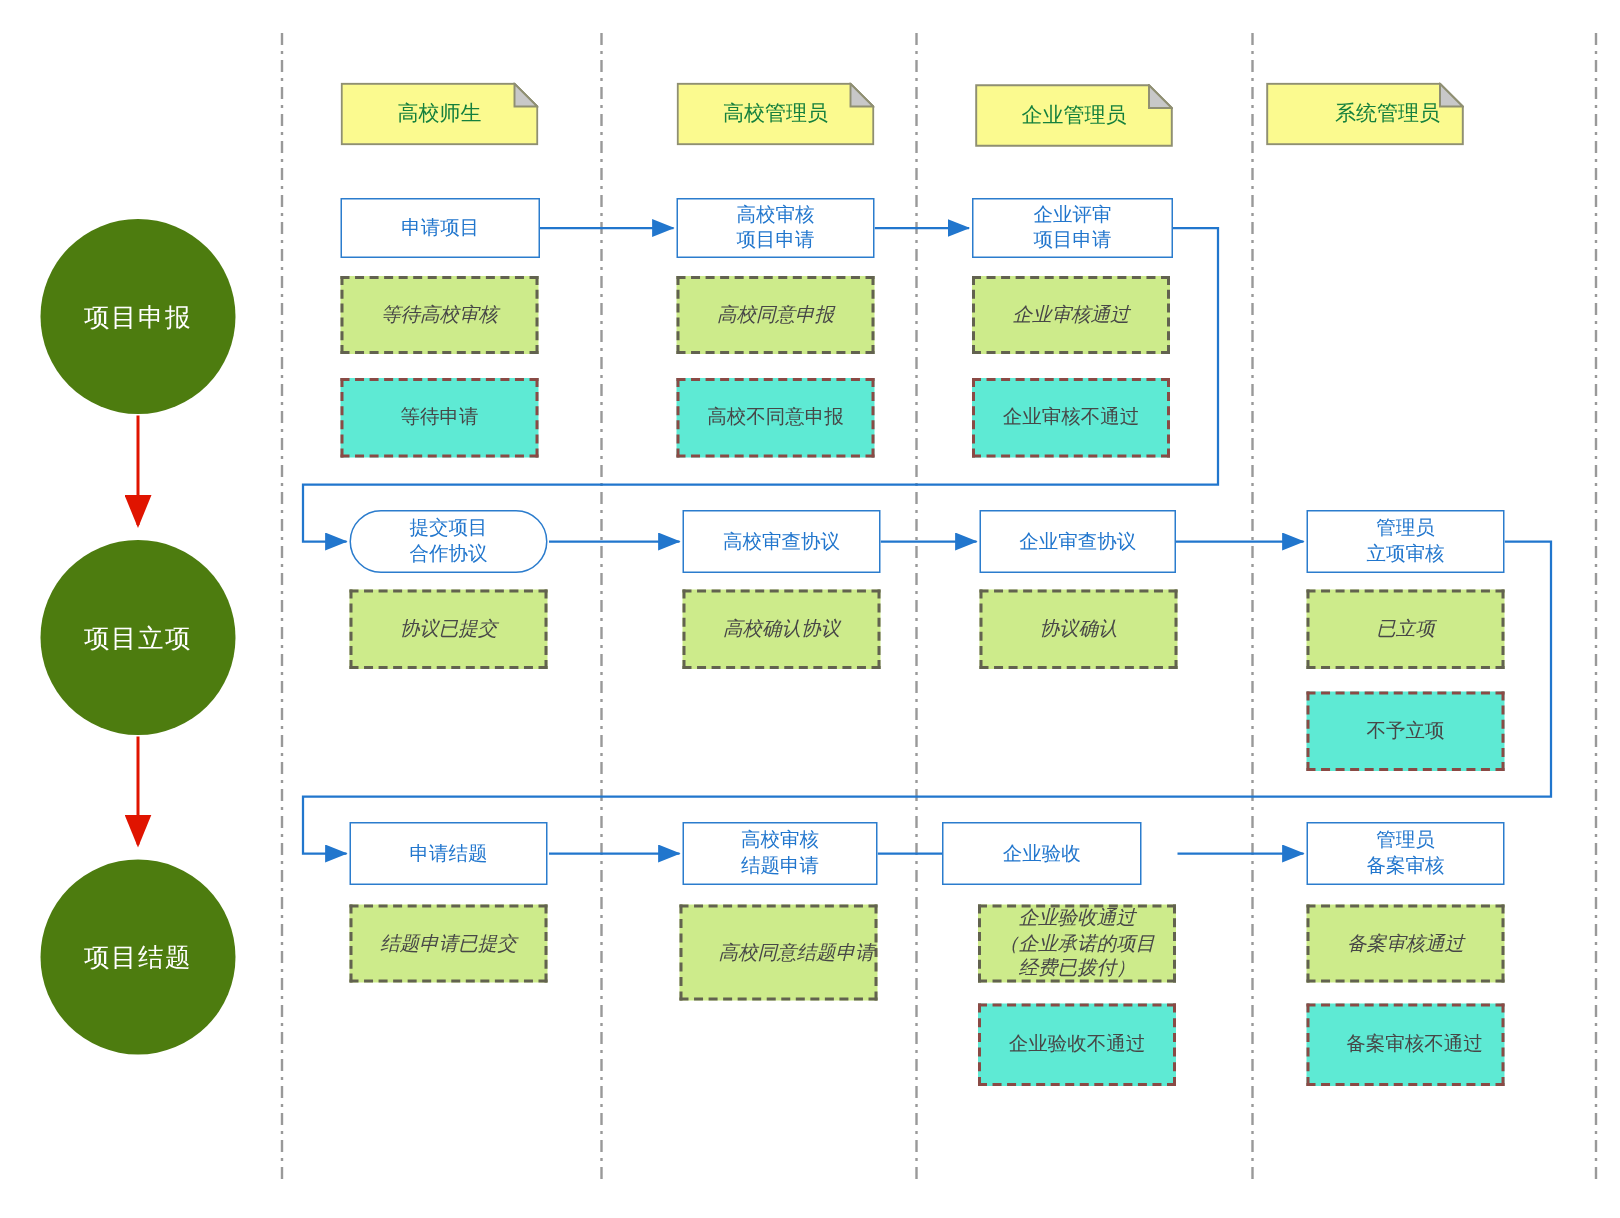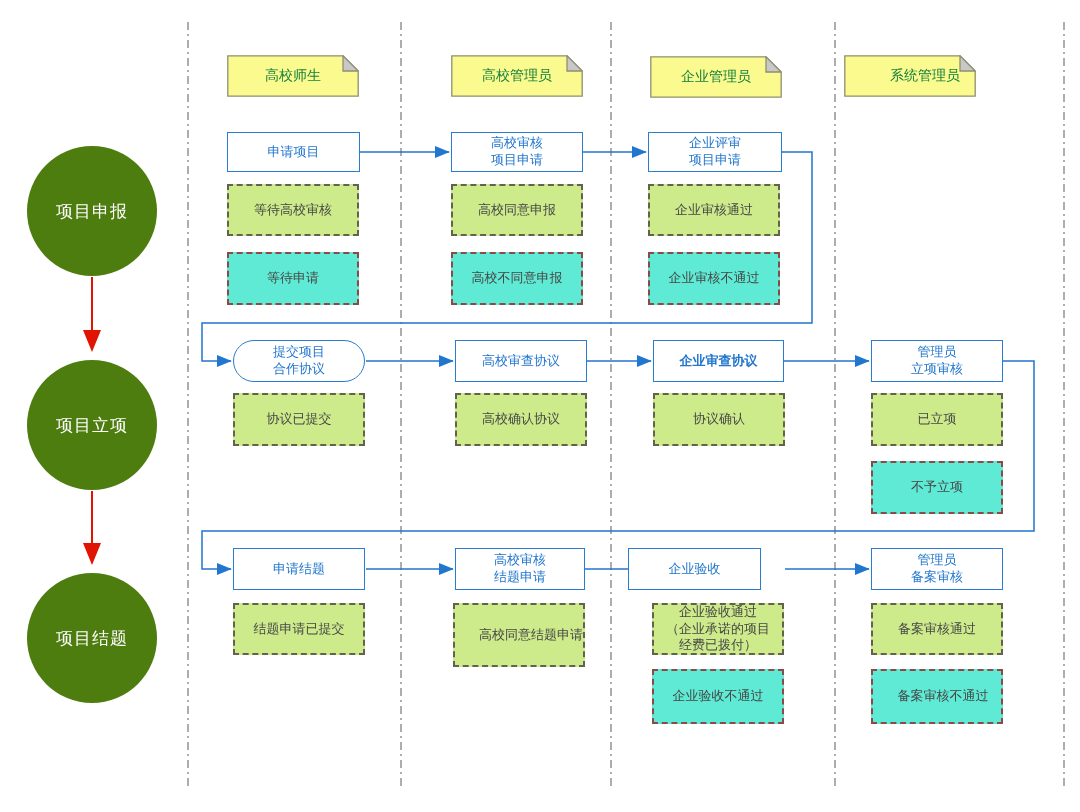--- a/index.html
+++ b/index.html
@@ -22,21 +22,21 @@
   .pbox{
     position:absolute;box-sizing:border-box;background:#ffffff;
     border:1.5px solid #2b7ccd;color:#2176cd;font-size:13px;line-height:1.3;
     display:flex;align-items:center;justify-content:center;text-align:center;white-space:pre-line;
   }
   .sbox{
     position:absolute;box-sizing:border-box;width:132px;height:53px;
     font-size:13px;color:#474747;line-height:1.28;
     display:flex;align-items:center;justify-content:center;text-align:center;white-space:pre-line;
   }
-  .sbox.green{background:#cdeb8b;border:2px dashed #62624f;}
+  .sbox.green{background:#cdeb8b;border:2px dashed #62624f;font-style:italic;}
   .sbox.red{background:#5eead4;border:2px dashed #8a4a45;}
 </style>
 </head>
 <body>
 
 <div id="canvas">
 
   <svg id="wires" viewBox="0 0 1080 812">
     <defs>
       <marker id="mb" markerWidth="11" markerHeight="8" refX="9.5" refY="4" orient="auto">
@@ -117,21 +117,21 @@
   <div class="sbox green" style="left:451px;top:184px;height:52px;">高校同意申报</div>
   <div class="sbox green" style="left:648px;top:184px;height:52px;">企业审核通过</div>
 
   <div class="sbox red" style="left:227px;top:252px;">等待申请</div>
   <div class="sbox red" style="left:451px;top:252px;">高校不同意申报</div>
   <div class="sbox red" style="left:648px;top:252px;">企业审核不通过</div>
 
   <div class="pbox" style="left:233px;top:340px;width:132px;height:42px;border-radius:21px;">提交项目
 合作协议</div>
   <div class="pbox" style="left:455px;top:340px;width:132px;height:42px;">高校审查协议</div>
-  <div class="pbox" style="left:653px;top:340px;width:131px;height:42px;font-weight:bold;">企业审查协议</div>
+  <div class="pbox" style="left:653px;top:340px;width:131px;height:42px;">企业审查协议</div>
   <div class="pbox" style="left:871px;top:340px;width:132px;height:42px;">管理员
 立项审核</div>
 
   <div class="sbox green" style="left:233px;top:393px;">协议已提交</div>
   <div class="sbox green" style="left:455px;top:393px;">高校确认协议</div>
   <div class="sbox green" style="left:653px;top:393px;">协议确认</div>
   <div class="sbox green" style="left:871px;top:393px;">已立项</div>
 
   <div class="sbox red" style="left:871px;top:461px;">不予立项</div>
 

